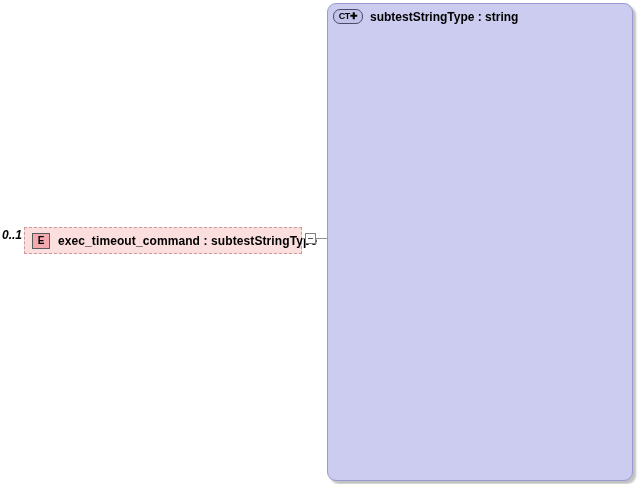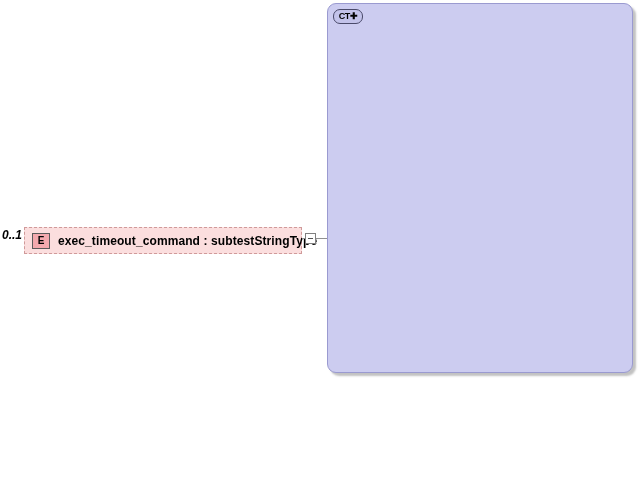--- a/index.html
+++ b/index.html
@@ -97,21 +97,21 @@
     height: 1px;
     background: #909090;
   }
 
   
   #ct-box {
     position: absolute;
     left: 327px;
     top: 3px;
     width: 306px;
-    height: 370px;
+    height: 478px;
     box-sizing: border-box;
     background: #ccccf0;
     border: 1px solid #9a9ad0;
     border-radius: 9px;
     box-shadow: 3px 3px 2px rgba(120,120,120,0.45);
   }
   #ct-header {
     position: absolute;
     left: 5px;
     top: 5px;
@@ -153,15 +153,16 @@
 <div id="handle-stub"></div>
 <div id="expand-handle"></div>
 <div id="link-to-type"></div>
 
 <div id="ct-box">
 
   <div id="ct-header">
     <span class="ct-tag">
       <span>CT</span>✚
     </span>
+    <span id="ct-title">subtestStringType : string</span>
   </div>
 
 </div>
 
 </body></html>

